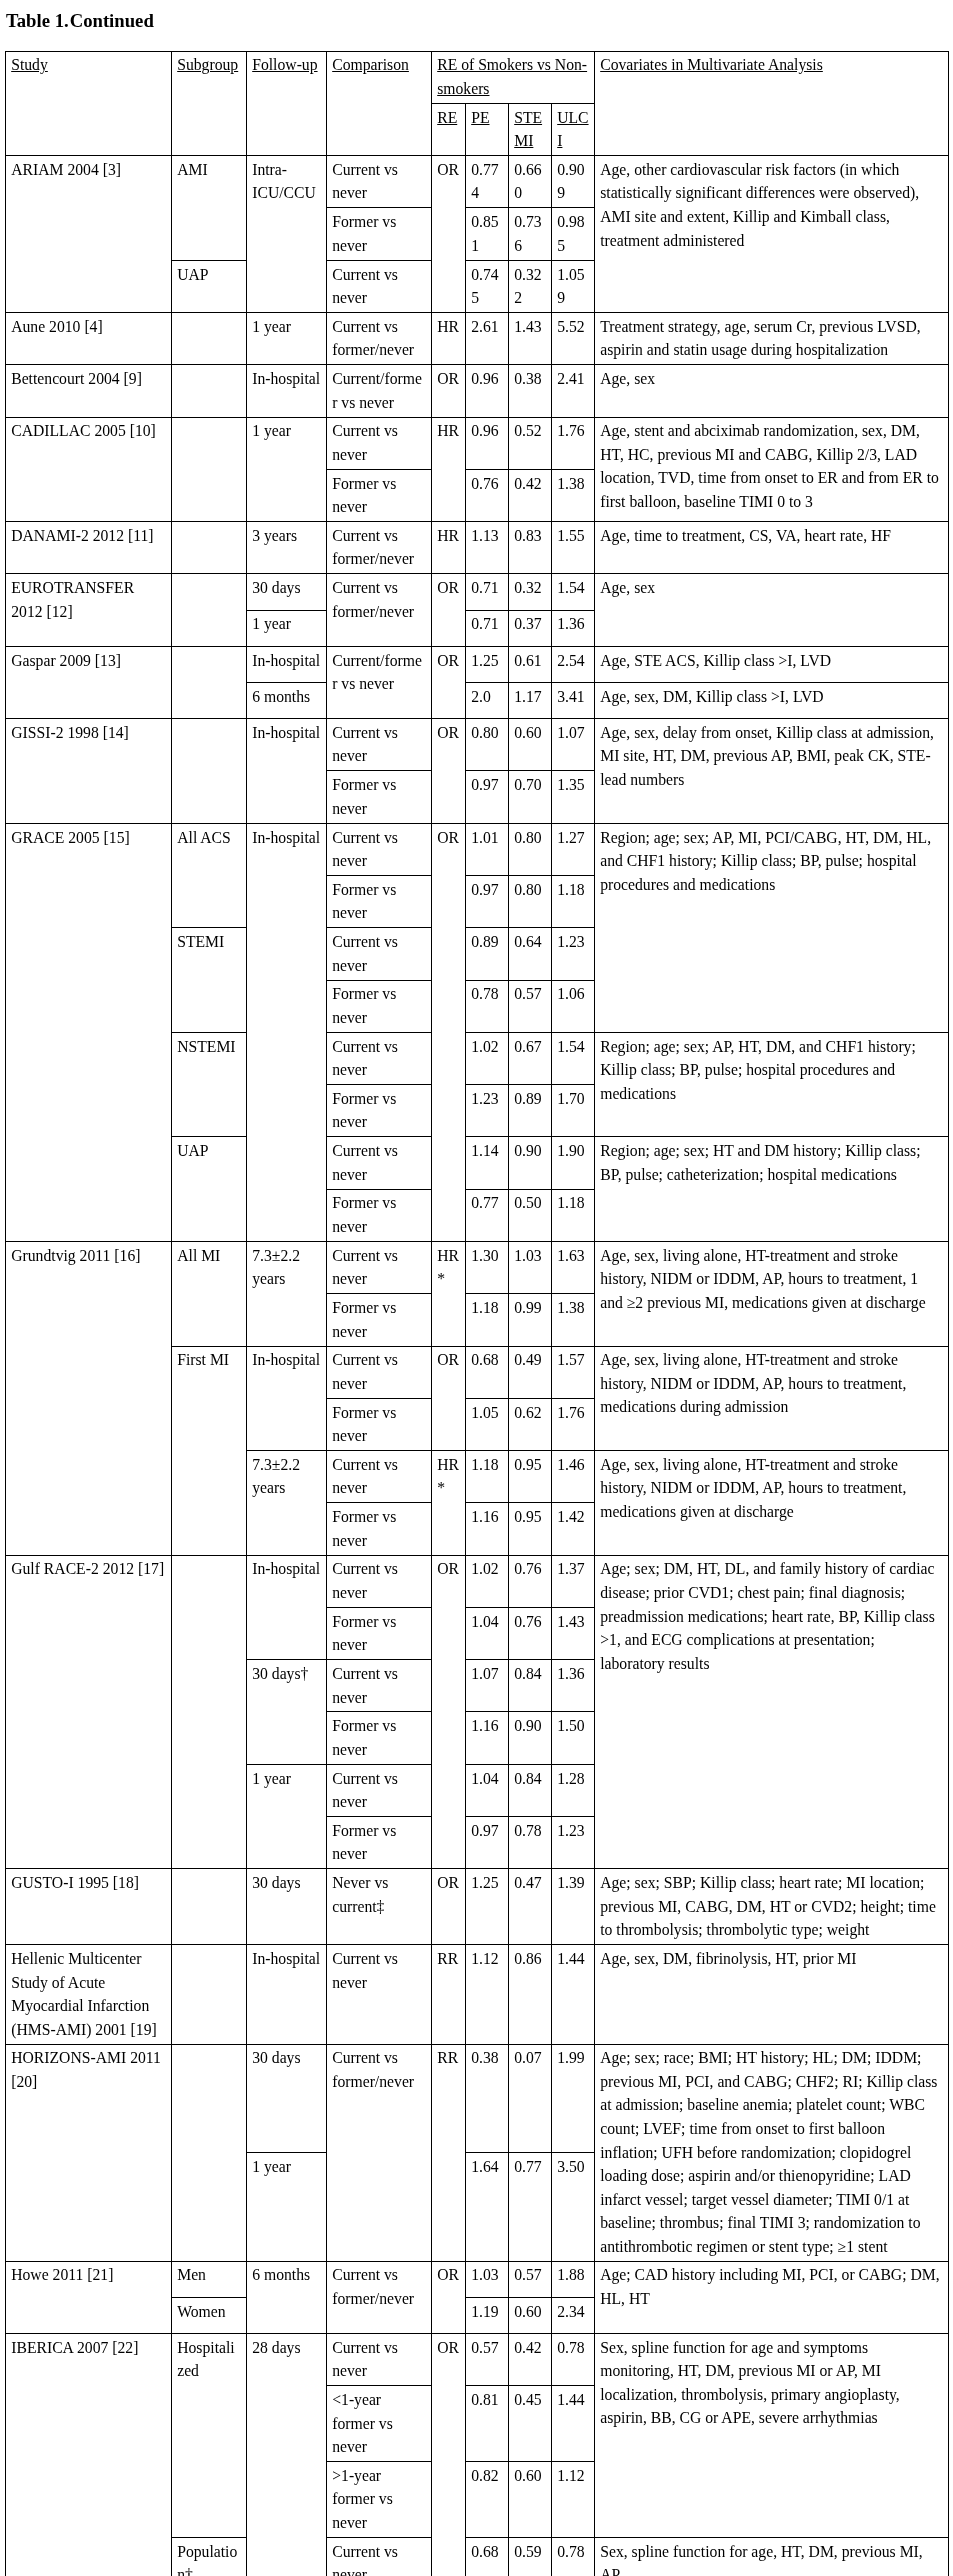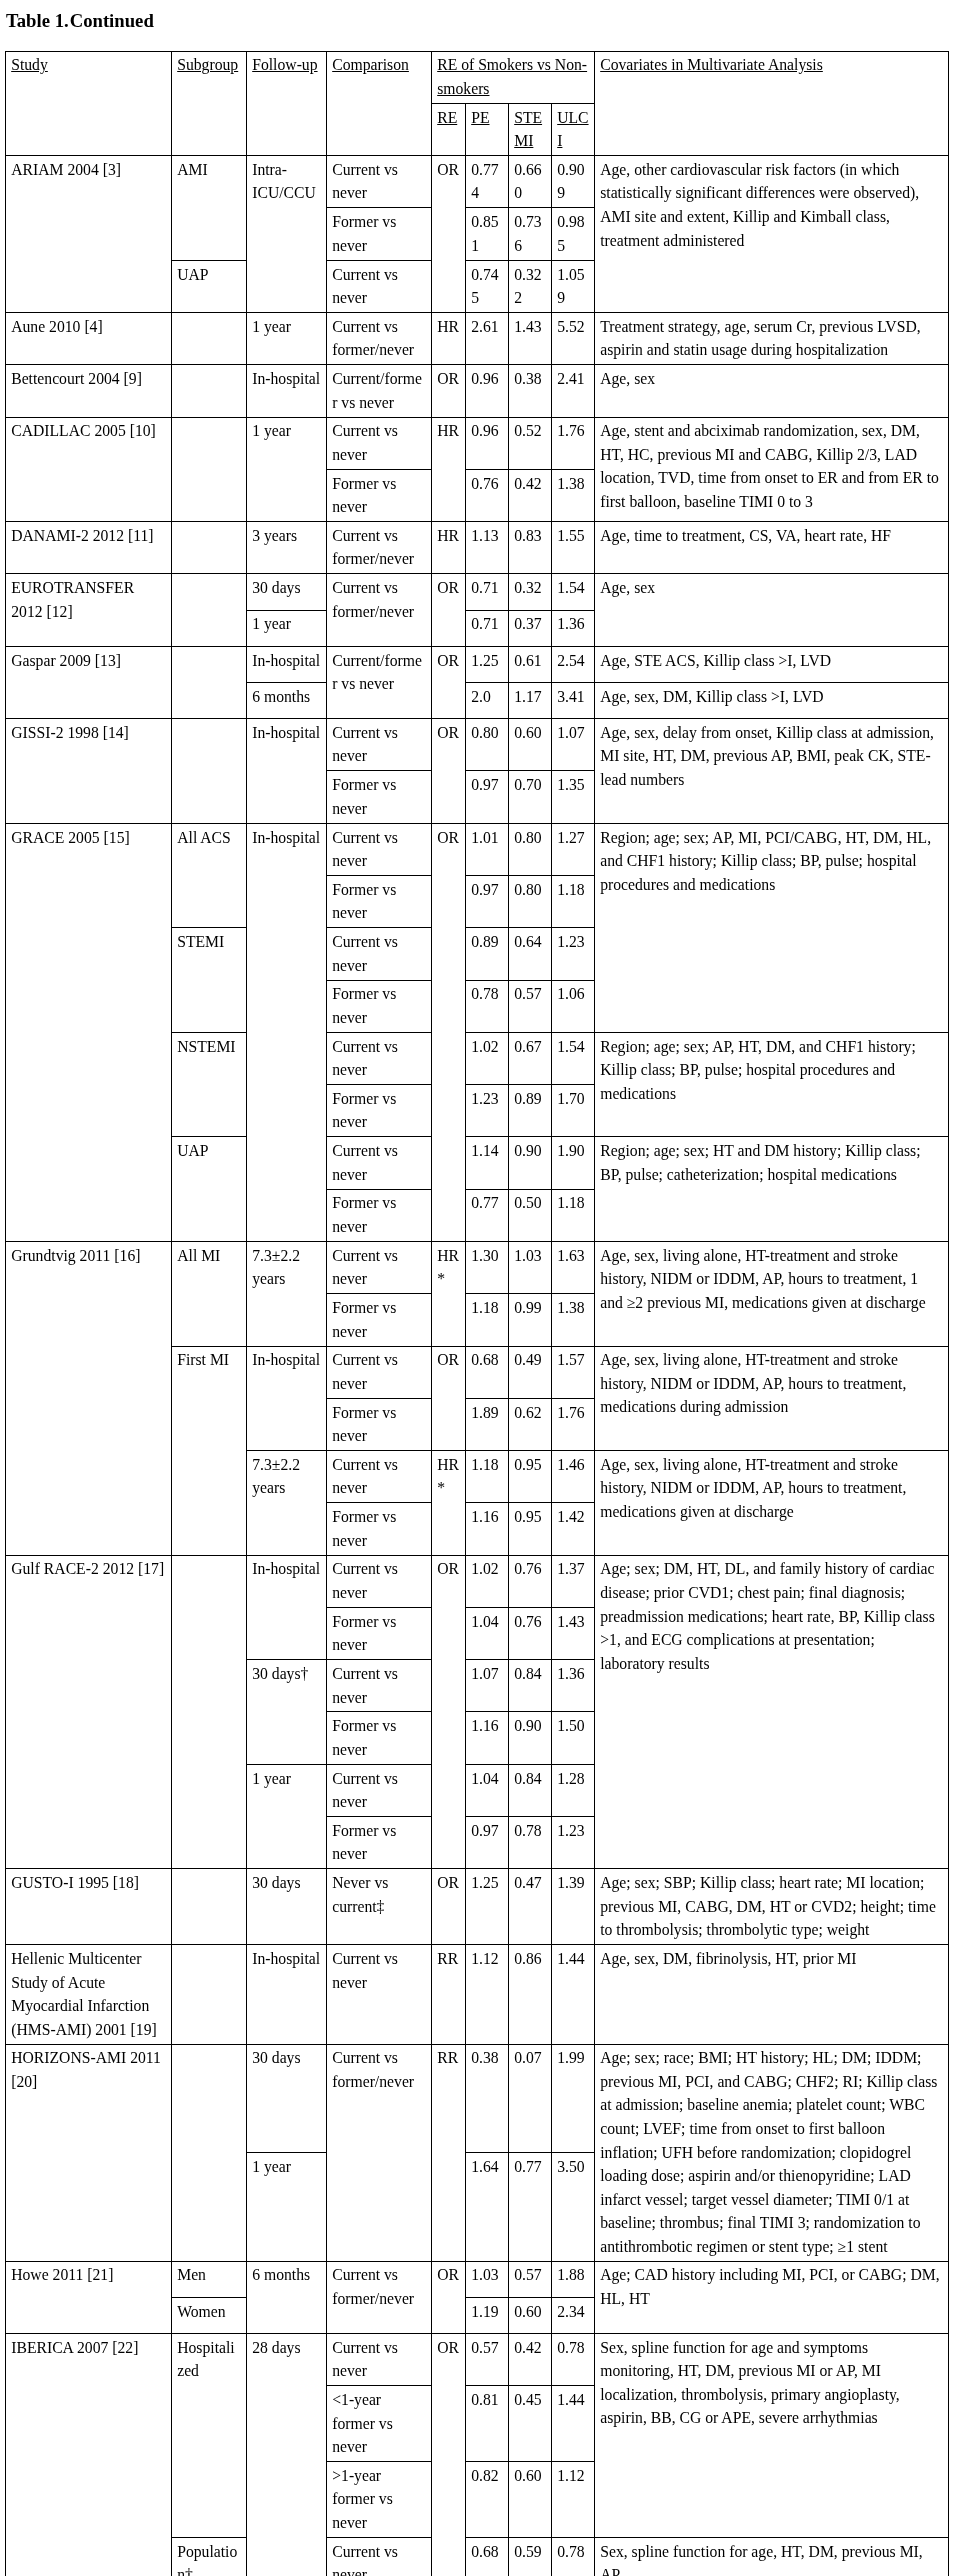--- a/index.html
+++ b/index.html
@@ -266,21 +266,21 @@
           <td rowspan="2">In-hospital</td>
           <td>Current vs never</td>
           <td rowspan="2">OR</td>
           <td>0.68</td>
           <td>0.49</td>
           <td>1.57</td>
           <td rowspan="2">Age, sex, living alone, HT-treatment and stroke history, NIDM or IDDM, AP, hours to treatment, medications during admission</td>
         </tr>
         <tr>
           <td>Former vs never</td>
-          <td>1.89</td>
+          <td>1.05</td>
           <td>0.62</td>
           <td>1.76</td>
         </tr>
         <tr>
           <td rowspan="2">7.3±2.2 years</td>
           <td>Current vs never</td>
           <td rowspan="2">HR*</td>
           <td>1.18</td>
           <td>0.95</td>
           <td>1.46</td>

